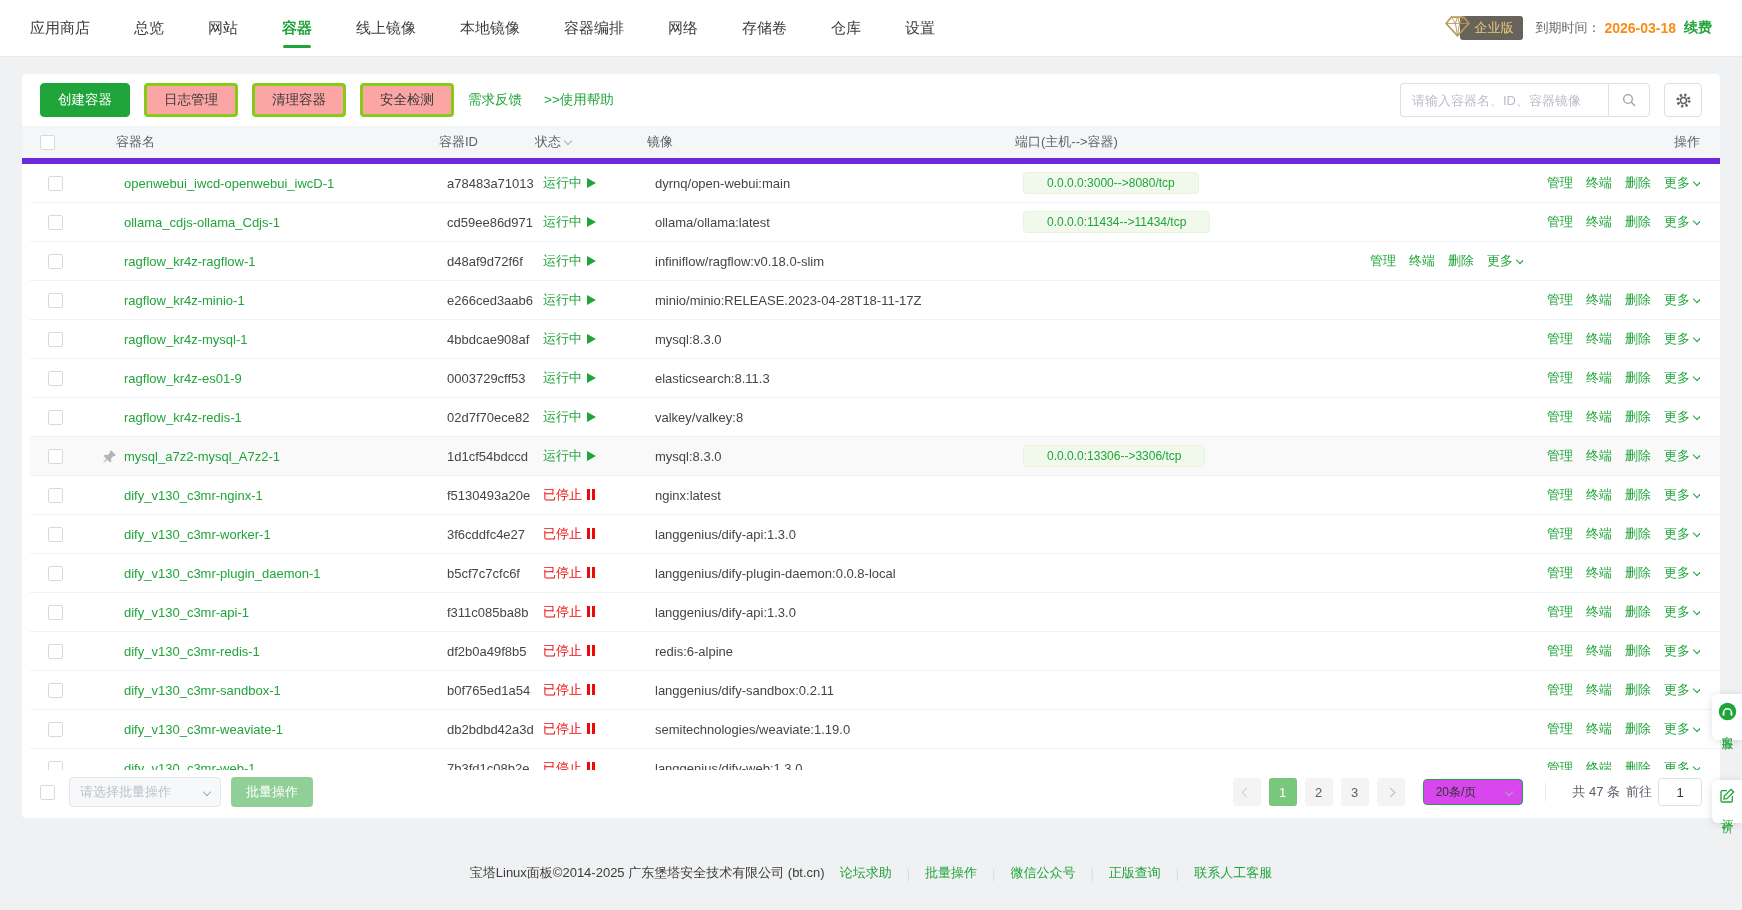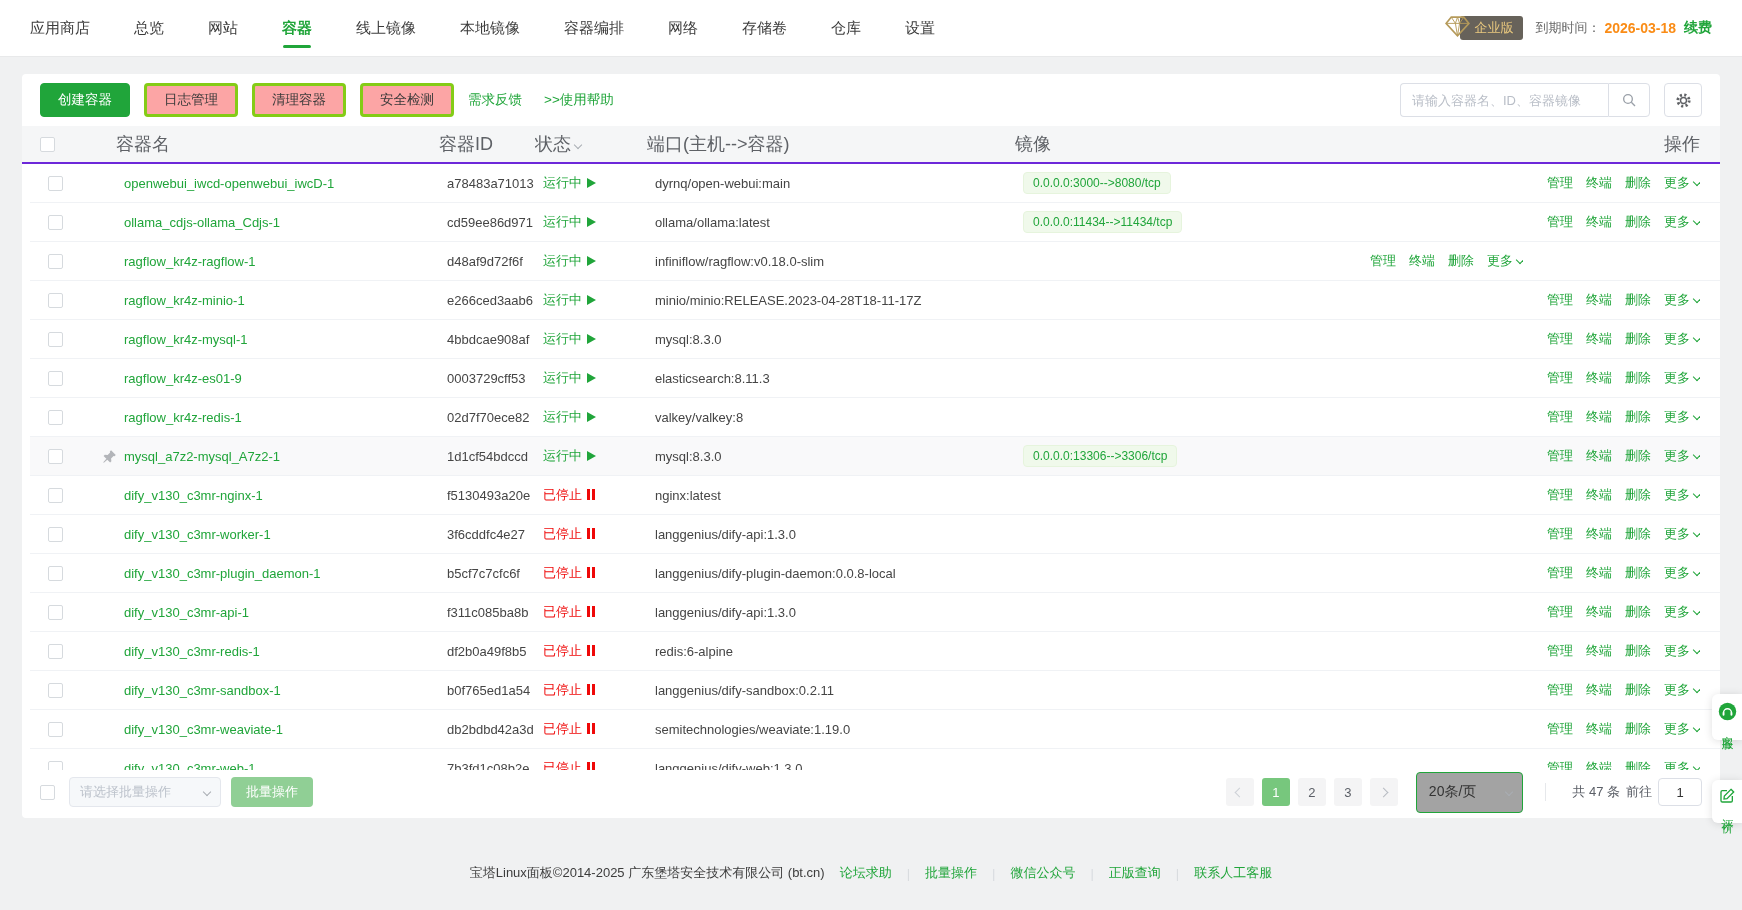--- a/index.html
+++ b/index.html
@@ -65,22 +65,22 @@
   }
 
   
   .table-wrap { height:644px; overflow:hidden; }
   .thead-row, .trow {
     display:grid;
     grid-template-columns:54px 22px 323px 96px 112px 368px 500px minmax(0,1fr);
     align-items:center; padding:0 20px 0 18px;
   }
   .thead-row {
-    height:38px; background:#f5f6f7; color:#5e6166; font-size:18px;
-    border-bottom:2px solid #6d28d9;
+    height:38px; background:#f5f6f7; color:#5e6166; font-size:13px;
+    border-bottom:6px solid #6d28d9;
   }
   .trow { height:39px; border-bottom:1px solid #f0f2f5; font-size:13px;margin-left:8px; }
   .trow.pinned { background:#f9f9fa; }
   .cell { overflow:hidden; white-space:nowrap; }
   .cb {
     display:inline-block; width:15px; height:15px; border:1px solid #d6dade;
     border-radius:2px; background:#fff; cursor:pointer; vertical-align:middle;
   }
   .cname { color:#20a53a; }
   .cid, .cimg { color:#454545; }
@@ -89,21 +89,21 @@
   .play {
     display:inline-block; width:0; height:0; margin-left:5px;
     border-left:9px solid #20a53a; border-top:5px solid transparent; border-bottom:5px solid transparent;
     vertical-align:-1px;
   }
   .pause { display:inline-flex; gap:2px; margin-left:5px; vertical-align:-1px; }
   .pause b { width:3px; height:11px; background:#ef0808; display:inline-block; }
   .ports { display:flex; gap:8px; }
   .pbadge {
     background:#f0f9eb; border:1px solid #e6f4dd; color:#20a53a;
-    font-size:12px; padding:4px 9px; border-radius:4px; line-height:1;
+    font-size:12px; padding:4px 23px; border-radius:4px; line-height:1;
   }
   .actions { display:flex; justify-content:flex-end; gap:13px; }
   .actions a { color:#20a53a; font-size:13px; white-space:nowrap; }
   .chev {
     display:inline-block; width:6px; height:6px; border-right:1.4px solid currentColor;
     border-bottom:1.4px solid currentColor; transform:rotate(45deg);
     margin-left:4px; vertical-align:2px;
   }
   .chev.gray { color:#a9adb3; }
   .pin-slot { display:flex; align-items:center; }
@@ -123,23 +123,23 @@
   .page-btn {
     min-width:28px; height:28px; padding:0 6px; background:#f4f4f5; color:#5a5e66;
     border-radius:3px; display:flex; align-items:center; justify-content:center;
     font-size:13px; cursor:pointer;
   }
   .page-btn.active { background:#77c77d; color:#fff; }
   .arrow { display:inline-block; width:7px; height:7px; border-right:1.6px solid #b7bbc2; border-bottom:1.6px solid #b7bbc2; }
   .arrow.left  { transform:rotate(135deg); border-color:#cdd1d6; }
   .arrow.right { transform:rotate(-45deg); }
   .size-select {
-    height:41px; margin-left:10px; border:1px solid #20a53a; border-radius:4px;
+    height:26px; margin-left:10px; border:1px solid #20a53a; border-radius:4px;
     display:flex; align-items:center; gap:26px; padding:0 10px 0 12px;
-    font-size:14px; color:#333; cursor:pointer; background:#a3a3a3;
+    font-size:12px; color:#333; cursor:pointer; background:#d946ef;
   }
   .total-area { display:flex; align-items:center; margin-left:16px; gap:6px; color:#5a5e66; font-size:13px; }
   .goto-input {
     width:44px; height:28px; border:1px solid #dcdfe6; border-radius:4px;
     text-align:center; font-size:13px; color:#333; outline:none; font-family:inherit;
   }
   .vsep { width:1px; height:18px; background:#e6e8eb; margin-left:14px; margin-right:2px; }
 
   
   .footer {
@@ -223,22 +223,22 @@
 
   <div class="table-wrap">
     <div class="thead-row">
       <div class="cell"><span class="cb"></span></div>
       <div class="cell"></div>
       <div class="cell">容器名</div>
       <div class="cell">容器ID</div>
       <div class="cell">
         <span>状态</span><i class="chev gray"></i>
       </div>
+      <div class="cell">镜像</div>
       <div class="cell">端口(主机--&gt;容器)</div>
-      <div class="cell">镜像</div>
       <div class="cell" style="text-align:right;">操作</div>
     </div>
     <div id="tbody">
         <div class="trow">
           <div class="cell"><span class="cb"></span></div>
           <div class="cell pin-slot"></div>
           <div class="cell"><a class="cname">openwebui_iwcd-openwebui_iwcD-1</a></div>
           <div class="cell cid">a78483a71013</div>
           <div class="cell"><span class="status running">运行中<i class="play"></i></span></div>
           <div class="cell cimg">dyrnq/open-webui:main</div>

